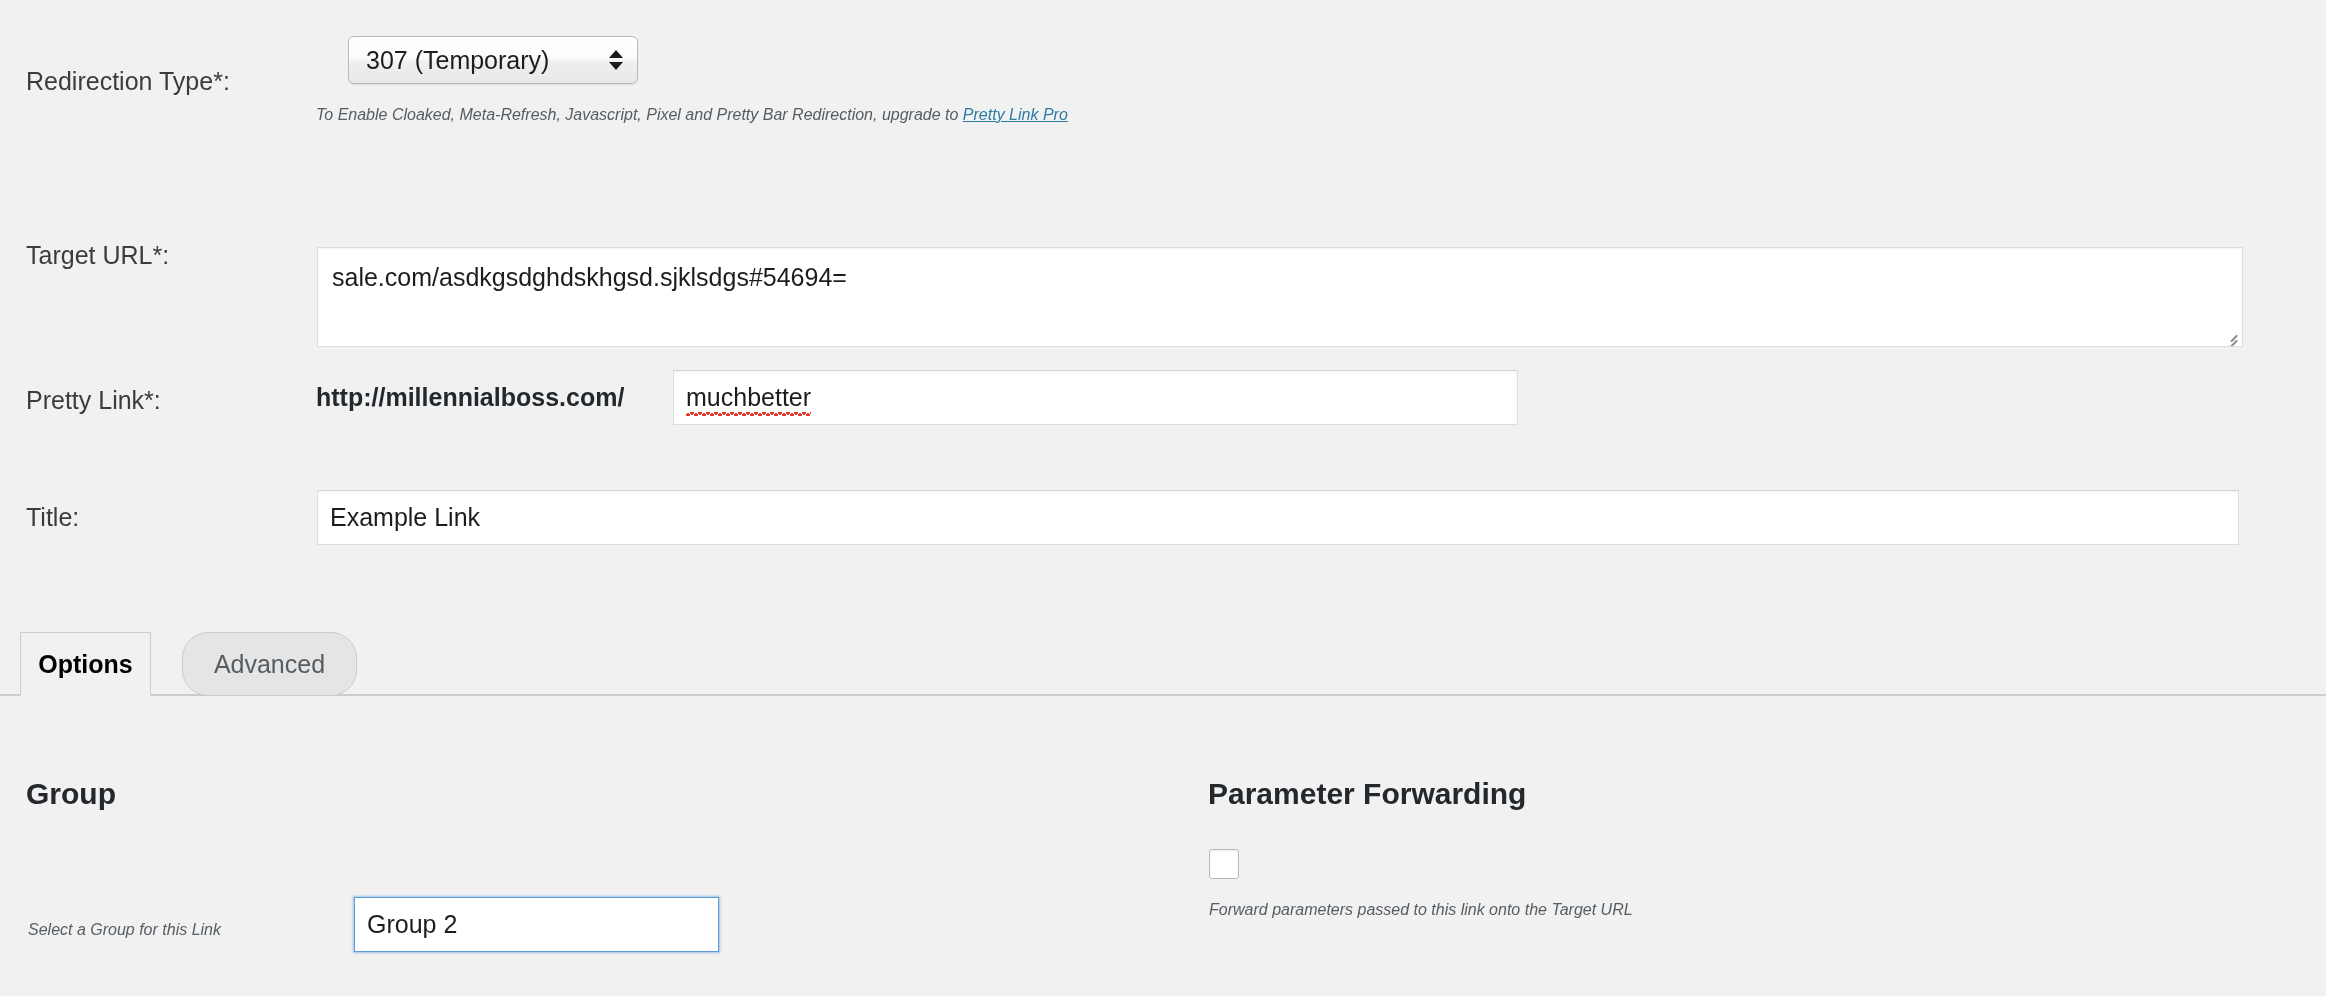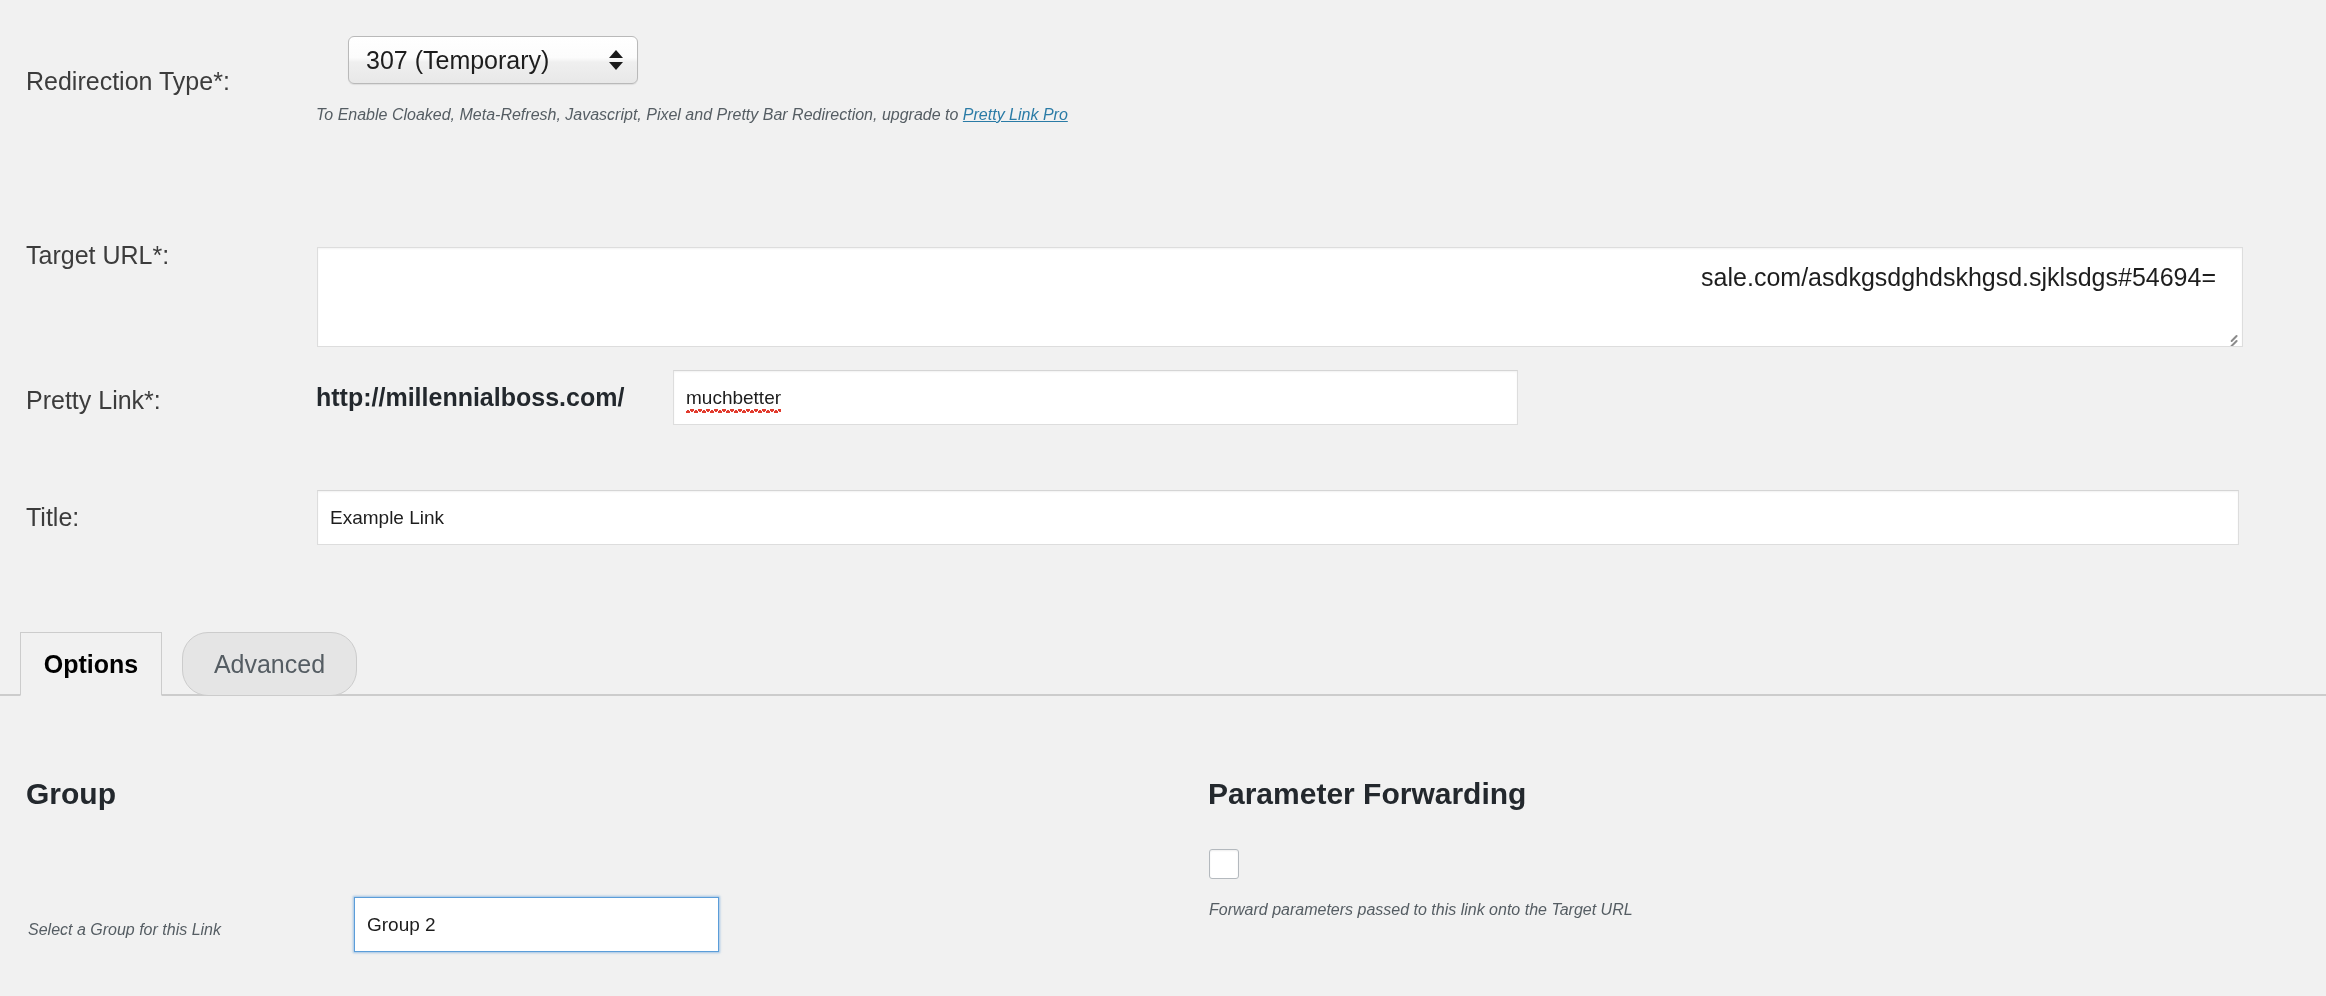--- a/index.html
+++ b/index.html
@@ -85,21 +85,21 @@
   }
 
   
   .txt-input {
     box-sizing: border-box;
     background: #ffffff;
     border: 1px solid #dddddd;
     border-top-color: #d5d5d5;
     box-shadow: inset 0 1px 2px rgba(0,0,0,.055);
     font-family: "Liberation Sans", sans-serif;
-    font-size: 19px;
+    font-size: 25px;
     color: #1d1d1d;
     padding: 0 12px;
     line-height: 1;
     outline: none;
     display: flex;
     align-items: center;
   }
   .txt-input.focused {
     border: 1px solid #5b9dd9;
     box-shadow: 0 0 2px 1px rgba(91,157,217,.55);
@@ -109,21 +109,20 @@
   .txt-area {
     box-sizing: border-box;
     background: #ffffff;
     border: 1px solid #dddddd;
     box-shadow: inset 0 1px 2px rgba(0,0,0,.05);
     font-size: 25px;
     color: #1d1d1d;
     padding: 16px 26px 0 14px;
     position: relative;
     overflow: hidden;
-    text-align: right;
   }
   .resize-grip {
     position: absolute;
     right: 2px;
     bottom: 2px;
     width: 20px;
     height: 20px;
     pointer-events: none;
   }
   .resize-grip span {
@@ -269,21 +268,21 @@
 </div>
 
 <div class="abs field-label" style="left:26px; top:502px;">Title:</div>
 
 <div class="abs txt-input" style="left:317px; top:490px; width:1922px; height:55px;">
   <span>Example Link</span>
 </div>
 
 <div class="tab-strip">
   <div class="tab-rule"></div>
-  <div class="tab active" style="left:20px; width:142px;">
+  <div class="tab active" style="left:20px; width:131px;">
     <span>Options</span>
   </div>
   <div class="tab inactive" style="left:182px; width:175px;">
     <span>Advanced</span>
   </div>
 </div>
 
 <div class="abs section-title" style="left:26px; top:777px;">Group</div>
 
 <div class="abs txt-input focused" style="left:354px; top:853px; width:365px; height:55px;margin-top:44px;">

